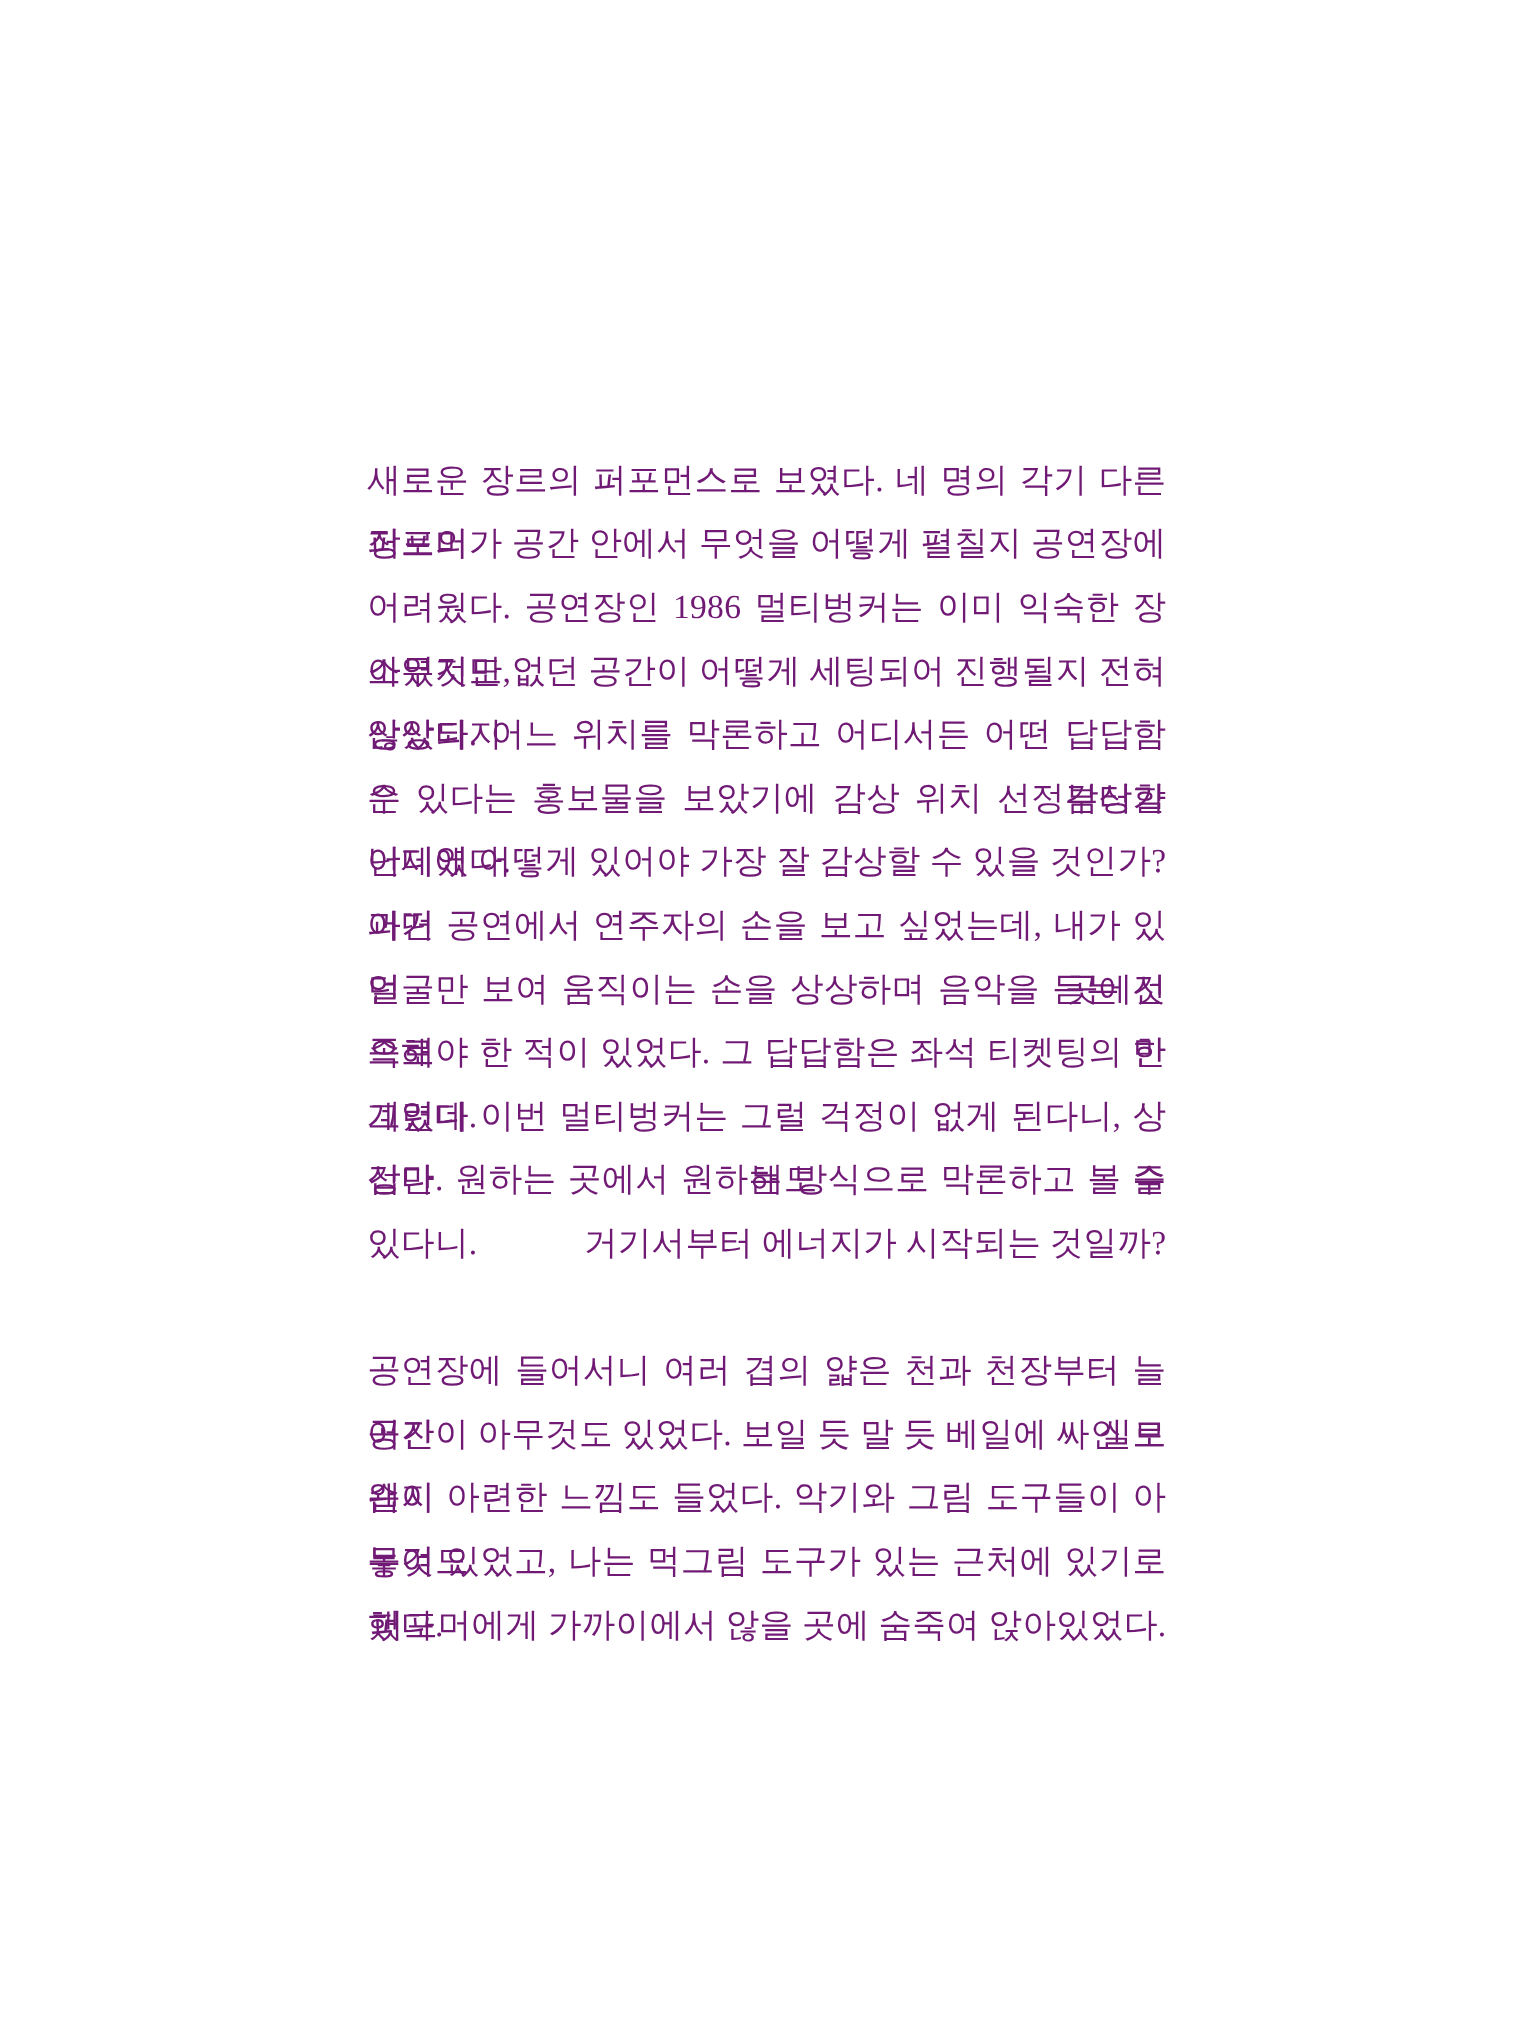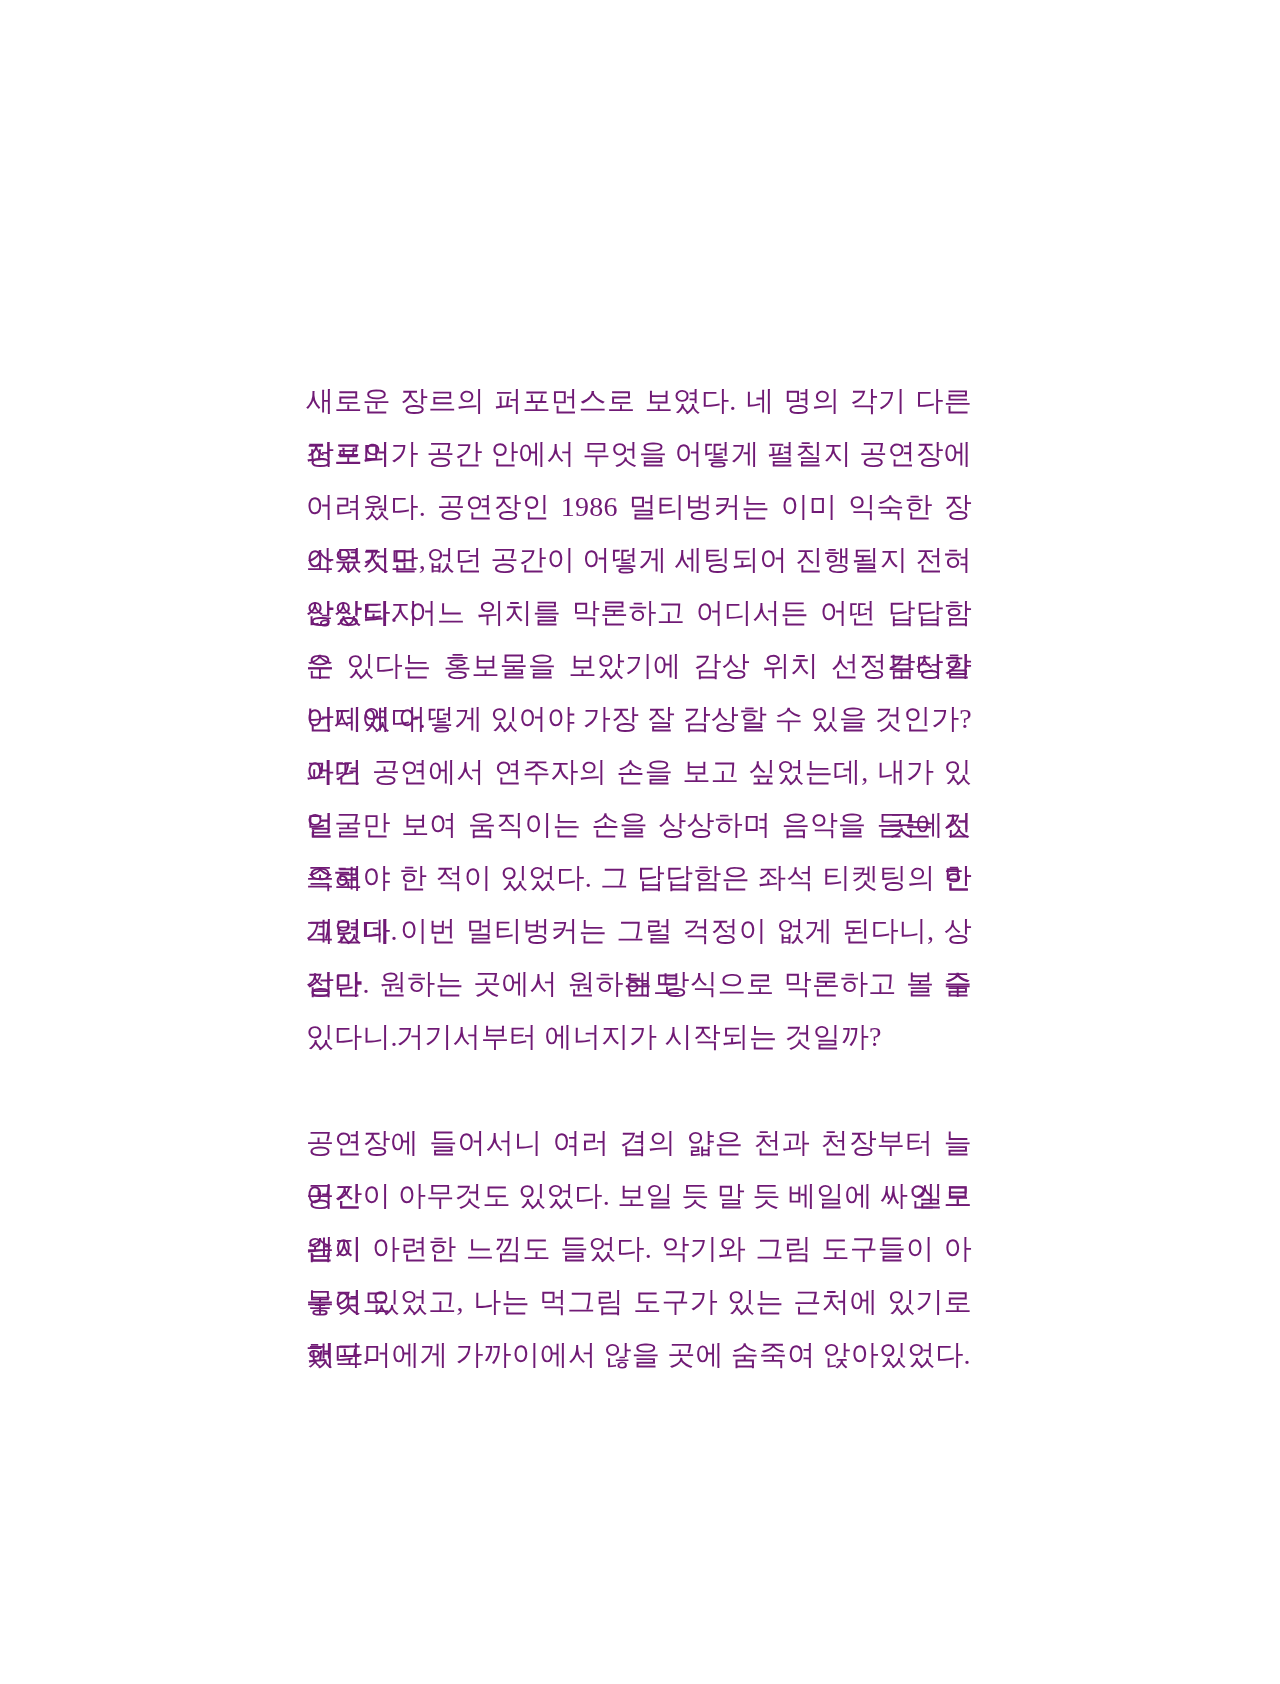--- a/index.html
+++ b/index.html
@@ -27,21 +27,21 @@
   .paragraph {
     margin: 0;
     padding: 0;
   }
   .paragraph + .paragraph {
     margin-top: 53px;
   }
   .line {
     height: 53px;
     white-space: nowrap;
-    text-align: center;
+    text-align: right;
   }
   .line.justify {
     white-space: normal;
     text-align: justify;
     text-align-last: justify;
   }
 </style>
 </head>
 <body>
 

